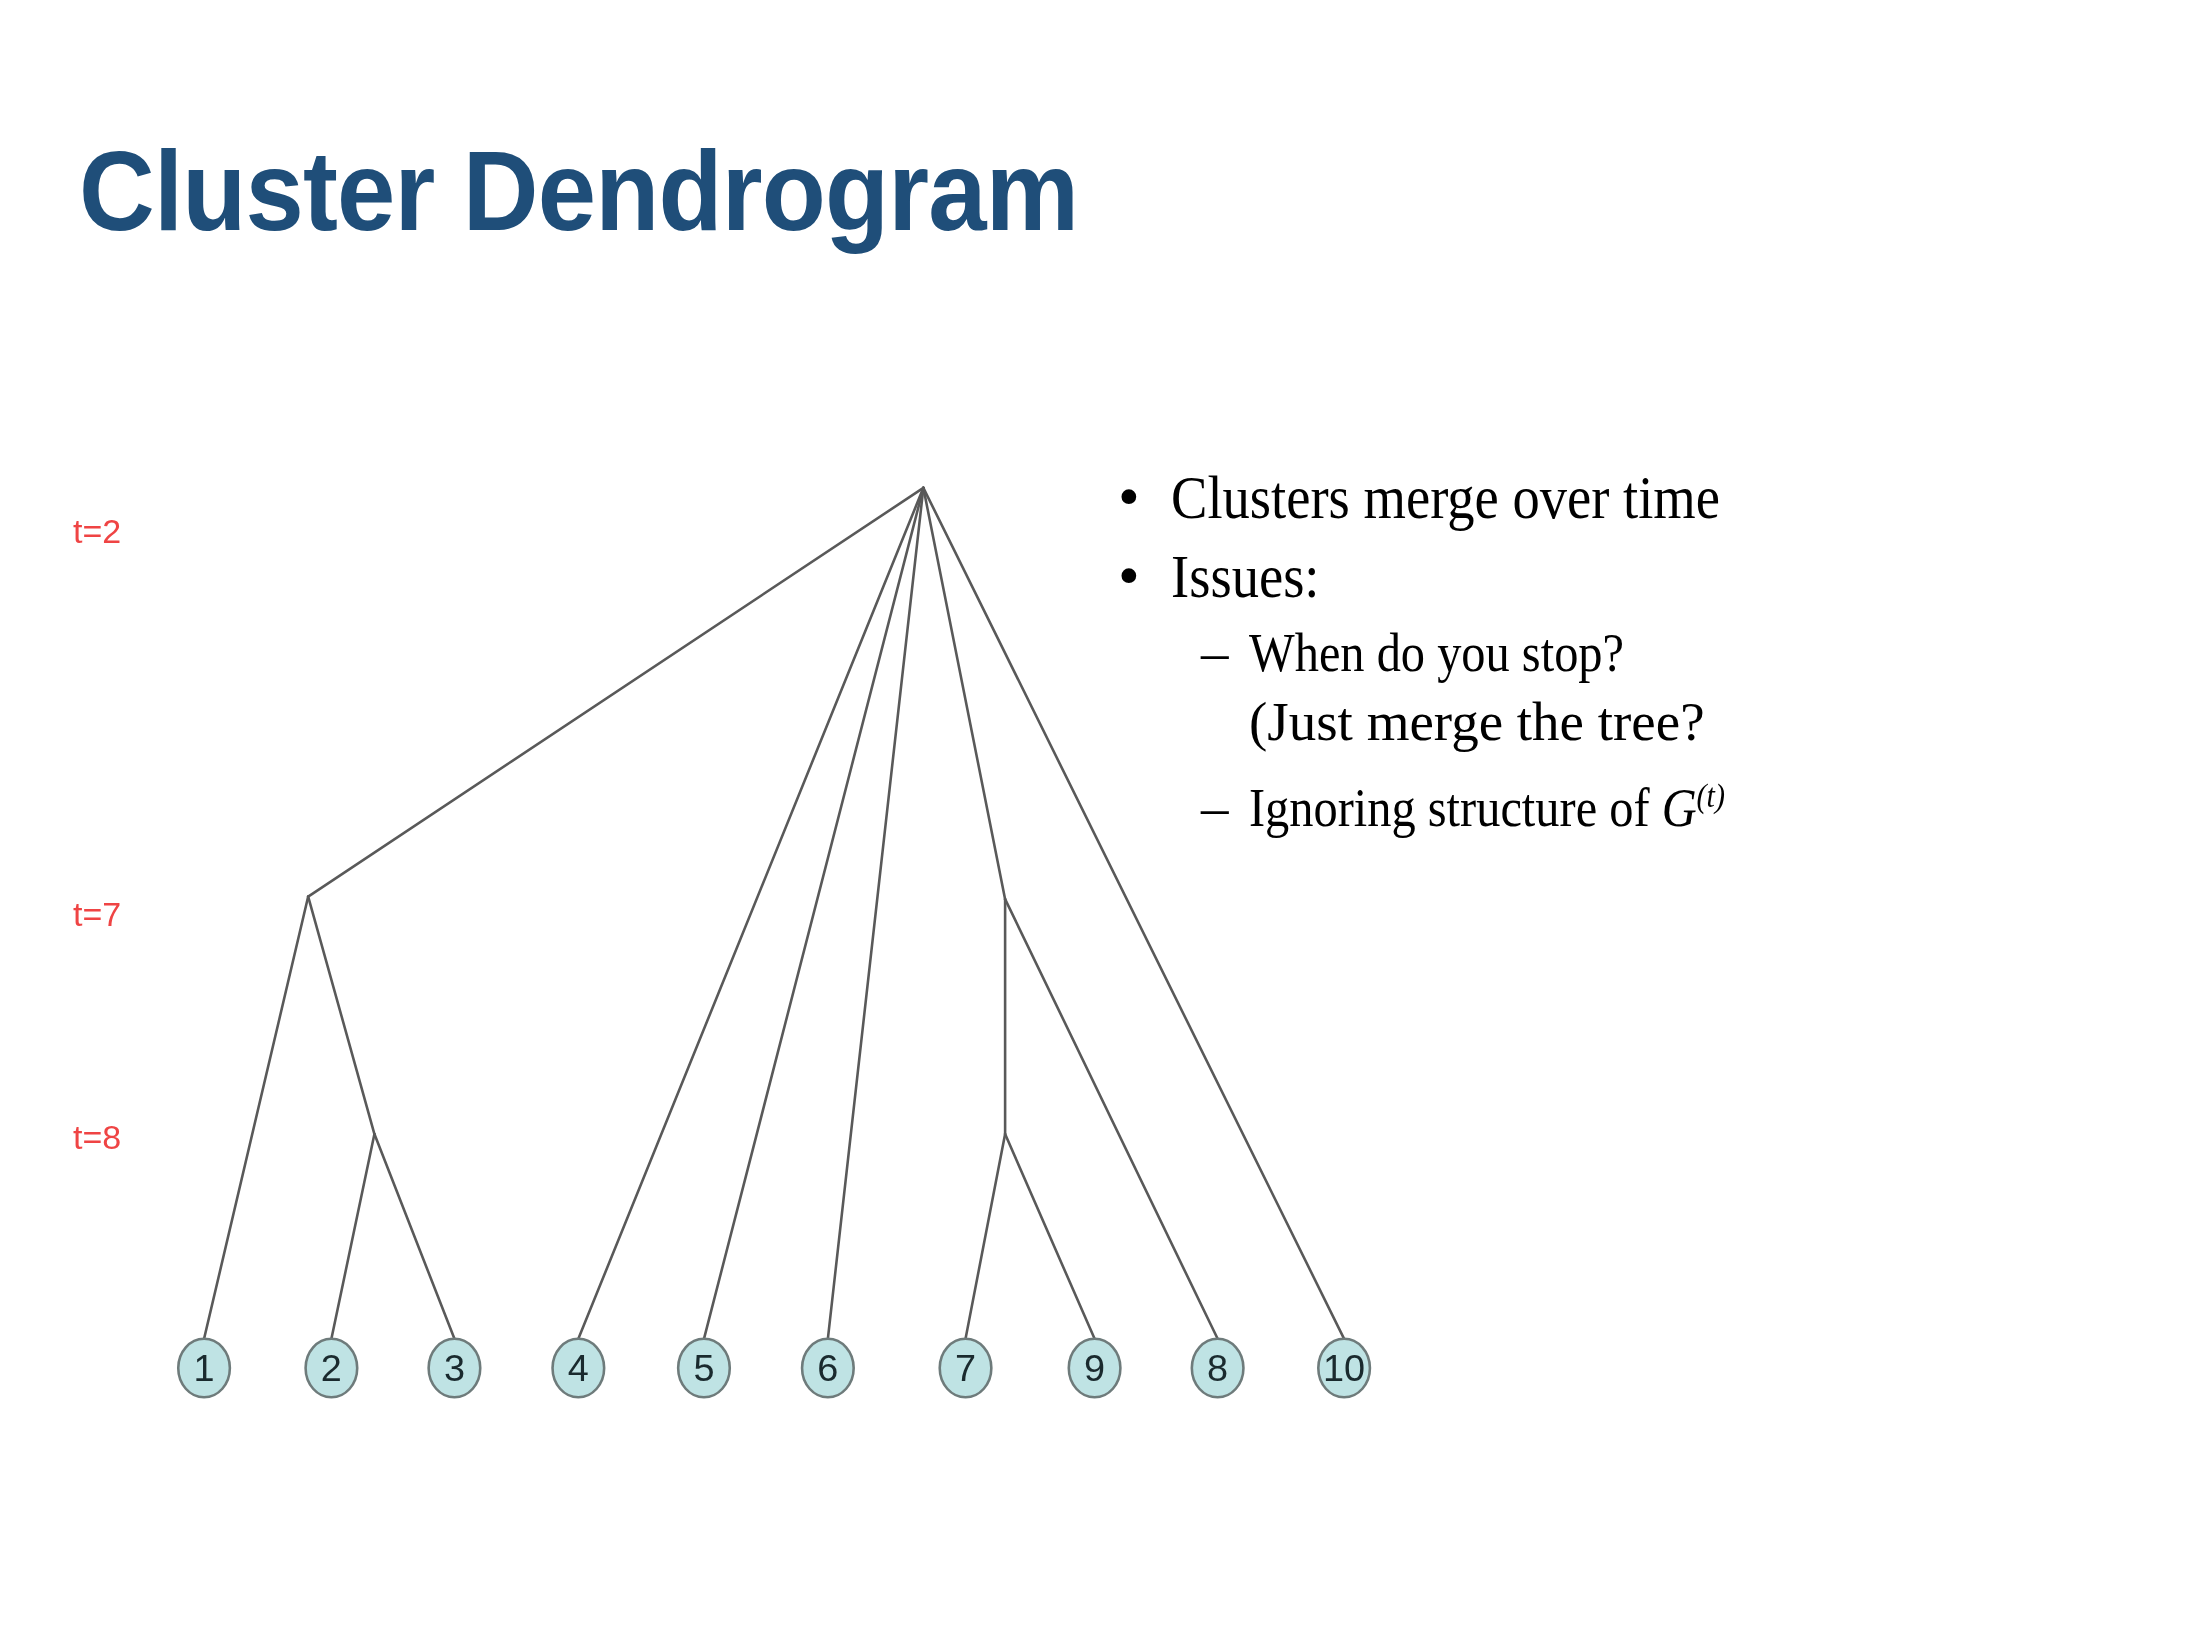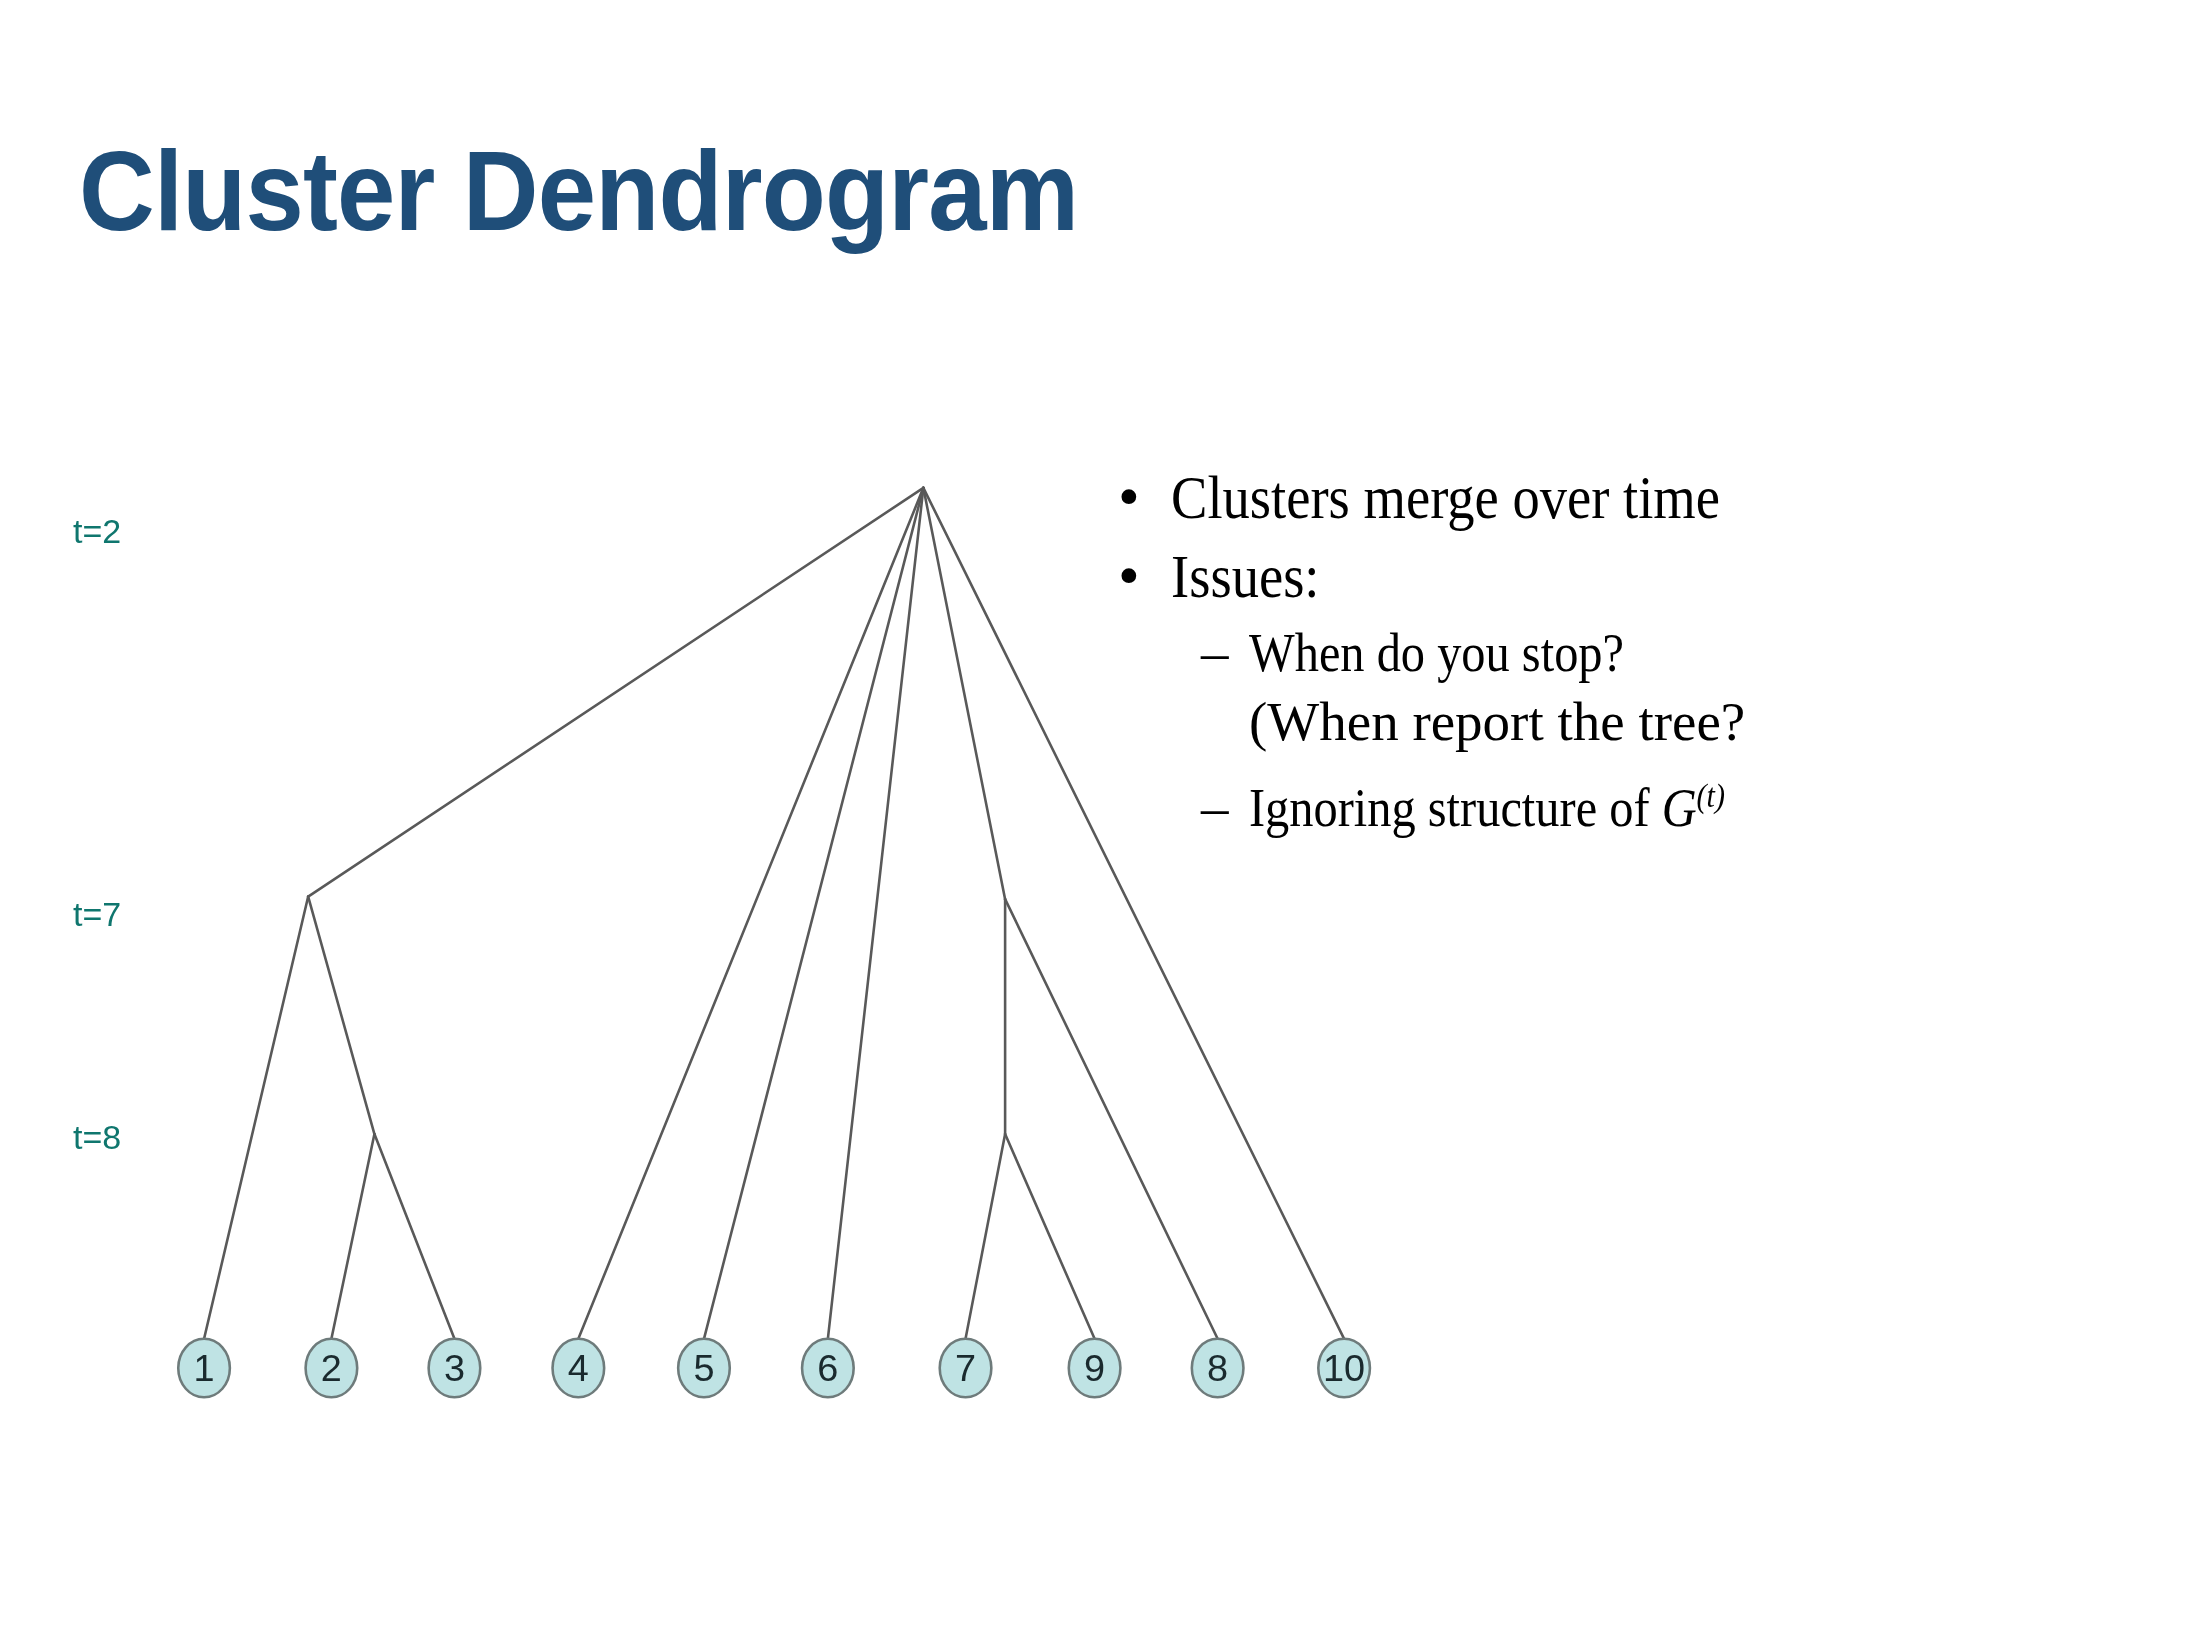--- a/index.html
+++ b/index.html
@@ -46,21 +46,21 @@
     left: 0;
     top: 0;
     width: 1463px;
     height: 1652px;
   }
   .time-label {
     position: absolute;
     font-family: "Liberation Sans", sans-serif;
     font-size: 34px;
     font-weight: 500;
-    color: #0f766e;
+    color: #ef4444;
     white-space: nowrap;
   }
 
   
   #bullets {
     position: absolute;
     left: 1118px;
     top: 465px;
     width: 1075px;
     font-family: "Liberation Serif", serif;
@@ -215,21 +215,21 @@
       <span class="bullet-mark">•</span>
       <span class="bullet-text">Issues:</span>
     </div>
 
     <div class="sub-row">
       <span class="sub-mark">–</span>
       <span class="sub-text">When do you stop?</span>
     </div>
 
     <div class="cont-row">
-      <span class="cont-text">(When report the tree?</span>
+      <span class="cont-text">(Just merge the tree?</span>
     </div>
 
 
     <div class="sub-row" style="margin-top:26px;">
       <span class="sub-mark">–</span>
       <span class="sub-text"><span>Ignoring structure of </span><span class="mathvar">G</span><span class="sup">(t)</span></span>
     </div>
 
   </div>
 

